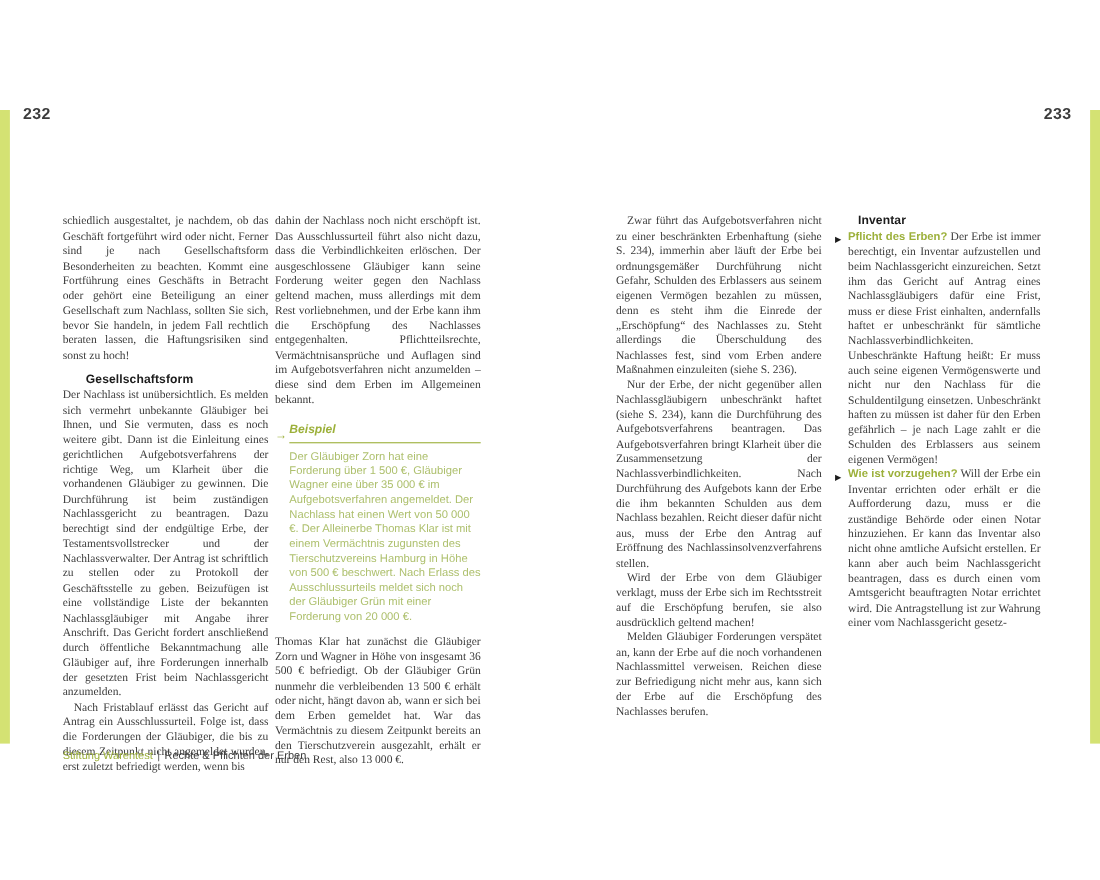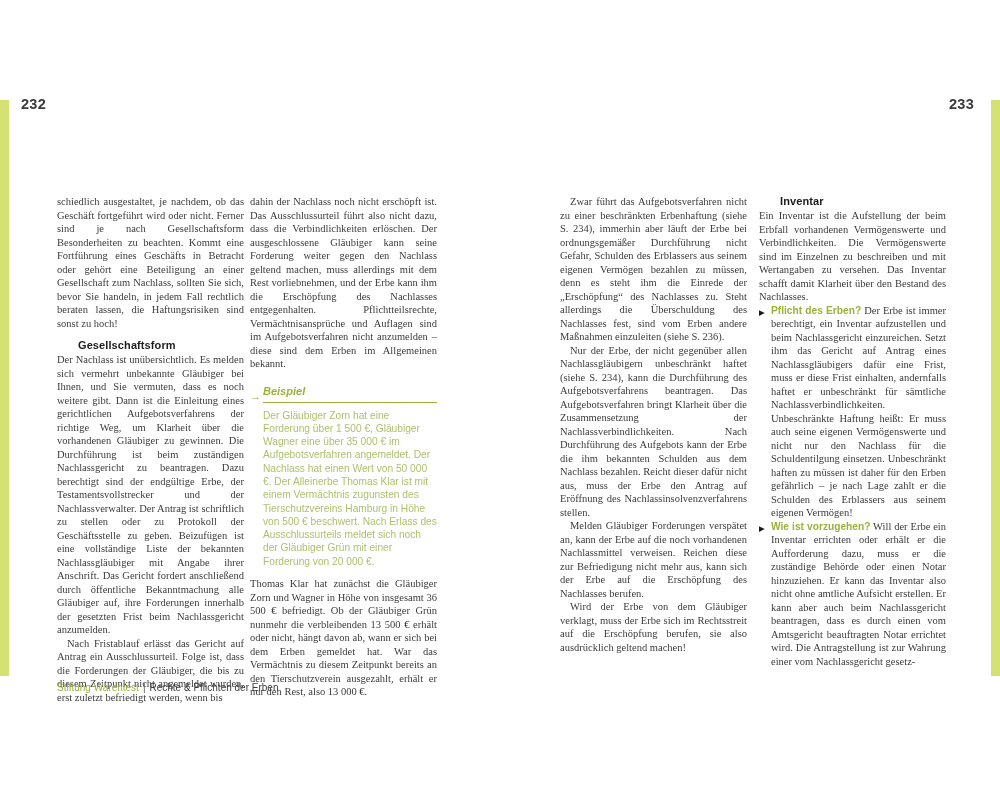--- a/index.html
+++ b/index.html
@@ -156,27 +156,26 @@
         <span class="example-title-wrap"><span class="example-title">Beispiel</span></span>
       </div>
       <p class="example-body">Der Gläubiger Zorn hat eine Forderung über 1 500 €, Gläubiger Wagner eine über 35 000 € im Aufgebotsverfahren angemeldet. Der Nachlass hat einen Wert von 50 000 €. Der Alleinerbe Thomas Klar ist mit einem Vermächtnis zugunsten des Tierschutzvereins Hamburg in Höhe von 500 € beschwert. Nach Erlass des Ausschlussurteils meldet sich noch der Gläubiger Grün mit einer Forderung von 20 000 €.</p>
     </div>
     <p class="body">Thomas Klar hat zunächst die Gläubiger Zorn und Wagner in Höhe von insgesamt 36 500 € befriedigt. Ob der Gläubiger Grün nunmehr die verbleibenden 13 500 € erhält oder nicht, hängt davon ab, wann er sich bei dem Erben gemeldet hat. War das Vermächtnis zu diesem Zeitpunkt bereits an den Tierschutzverein ausgezahlt, erhält er nur den Rest, also 13 000 €.</p>
   </div>
 
   <div class="col" style="left:560px">
     <p class="body indent">Zwar führt das Aufgebotsverfahren nicht zu einer beschränkten Erbenhaftung (siehe S. 234), immerhin aber läuft der Erbe bei ordnungsgemäßer Durchführung nicht Gefahr, Schulden des Erblassers aus seinem eigenen Vermögen bezahlen zu müssen, denn es steht ihm die Einrede der „Erschöpfung“ des Nachlasses zu. Steht allerdings die Überschuldung des Nachlasses fest, sind vom Erben andere Maßnahmen einzuleiten (siehe S. 236).</p>
     <p class="body indent">Nur der Erbe, der nicht gegenüber allen Nachlassgläubigern unbeschränkt haftet (siehe S. 234), kann die Durchführung des Aufgebotsverfahrens beantragen. Das Aufgebotsverfahren bringt Klarheit über die Zusammensetzung der Nachlassverbindlichkeiten. Nach Durchführung des Aufgebots kann der Erbe die ihm bekannten Schulden aus dem Nachlass bezahlen. Reicht dieser dafür nicht aus, muss der Erbe den Antrag auf Eröffnung des Nachlassinsolvenzverfahrens stellen.</p>
+    <p class="body indent">Wird der Erbe von dem Gläubiger verklagt, muss der Erbe sich im Rechtsstreit auf die Erschöpfung berufen, sie also ausdrücklich geltend machen!</p>
     <p class="body indent">Melden Gläubiger Forderungen verspätet an, kann der Erbe auf die noch vorhandenen Nachlassmittel verweisen. Reichen diese zur Befriedigung nicht mehr aus, kann sich der Erbe auf die Erschöpfung des Nachlasses berufen.</p>
-    <p class="body indent">Wird der Erbe von dem Gläubiger verklagt, muss der Erbe sich im Rechtsstreit auf die Erschöpfung berufen, sie also ausdrücklich geltend machen!</p>
   </div>
 
   <div class="col" style="left:759px">
     <h3 class="subhead flush">Inventar</h3>
-    <p class="body">Ein Inventar ist die Aufstellung der beim Erbfall vorhandenen Vermögenswerte und Verbindlichkeiten. Die Vermögenswerte sind im Einzelnen zu beschreiben und mit Wertangaben zu versehen. Das Inventar schafft damit Klarheit über den Bestand des Nachlasses.</p>
     <div class="bullet">
       <span class="bullet-marker">▶</span><span class="bullet-label">Pflicht des Erben?</span> <span>Der Erbe ist immer berechtigt, ein Inventar aufzustellen und beim Nachlassgericht einzureichen. Setzt ihm das Gericht auf Antrag eines Nachlassgläubigers dafür eine Frist, muss er diese Frist einhalten, andernfalls haftet er unbeschränkt für sämtliche Nachlassverbindlichkeiten. Unbeschränkte Haftung heißt: Er muss auch seine eigenen Vermögenswerte und nicht nur den Nachlass für die Schuldentilgung einsetzen. Unbeschränkt haften zu müssen ist daher für den Erben gefährlich – je nach Lage zahlt er die Schulden des Erblassers aus seinem eigenen Vermögen!</span>
     </div>
     <div class="bullet">
       <span class="bullet-marker">▶</span><span class="bullet-label">Wie ist vorzugehen?</span> <span>Will der Erbe ein Inventar errichten oder erhält er die Aufforderung dazu, muss er die zuständige Behörde oder einen Notar hinzuziehen. Er kann das Inventar also nicht ohne amtliche Aufsicht erstellen. Er kann aber auch beim Nachlassgericht beantragen, dass es durch einen vom Amtsgericht beauftragten Notar errichtet wird. Die Antragstellung ist zur Wahrung einer vom Nachlassgericht gesetz-</span>
     </div>
   </div>
 
   <div class="footer">
     <span class="brand">Stiftung Warentest</span><span class="sep">|</span><span class="ftitle">Rechte &amp; Pflichten der Erben</span>

